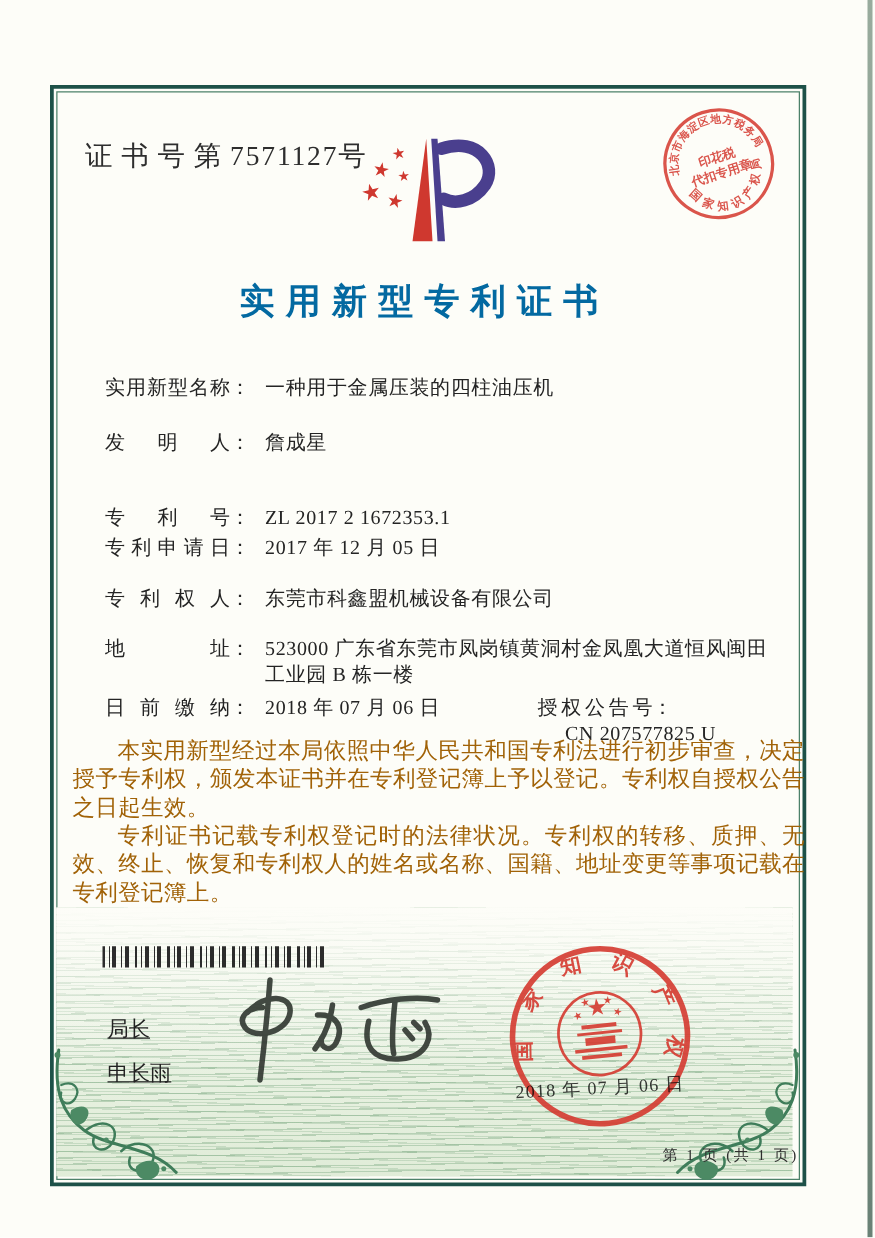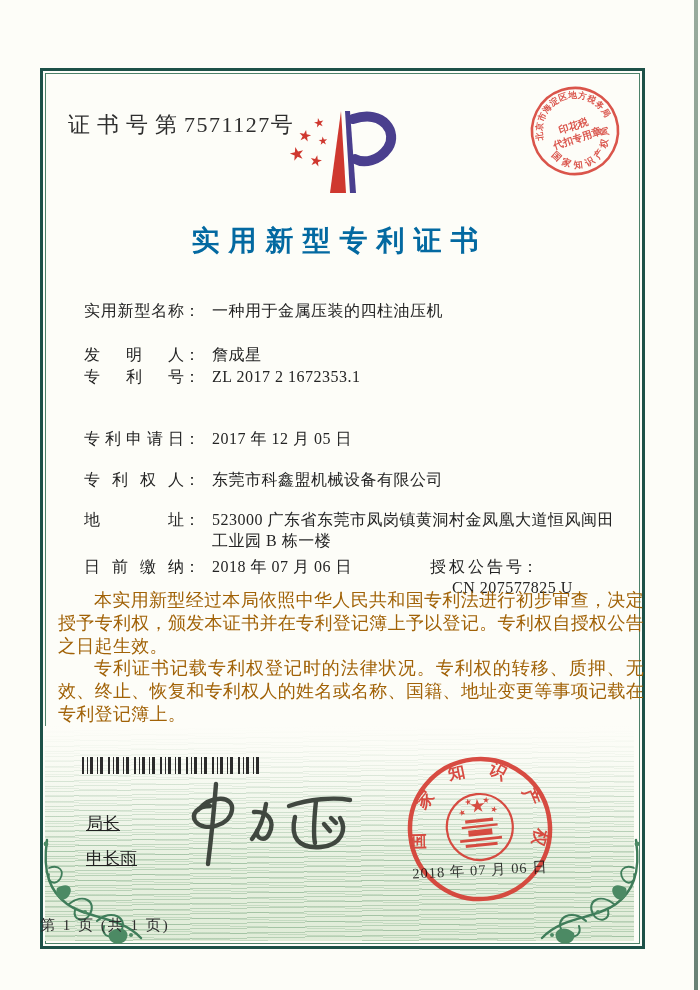--- a/index.html
+++ b/index.html
@@ -59,22 +59,22 @@
 
   .director{position:absolute; left:86px; top:806px; font-size:17px; line-height:35px; color:#222;text-decoration:underline;}
   .signature{position:absolute; left:146px; top:776px; width:215px; height:95px;}
 
   .office-seal{position:absolute; left:404px; top:753px; width:152px; height:152px;
     transform:rotate(-6deg); opacity:.9;}
   .seal-date{position:absolute; left:402px; top:861px; width:156px; text-align:center;
     font-size:14.5px; letter-spacing:1px; color:#3b3b3b; mix-blend-mode:multiply;
     transform:rotate(-3deg);}
 
-  .footer{position:absolute; left:40px; top:916px; width:599px; text-align:left;
-    font-size:15px; letter-spacing:2px; color:#2e2e2e;}
+  .footer{position:absolute; left:40px; top:916px; width:599px; text-align:right;
+    font-size:12px; letter-spacing:2px; color:#2e2e2e;}
 </style>
 </head>
 <body>
 
 <div class="page">
 
   <div class="frame">
     <div class="frame-inner"></div>
   </div>
   <div class="guilloche"></div>
@@ -151,21 +151,21 @@
   <div class="title">实用新型专利证书</div>
 
   <div class="row" style="top:300px">
     <span class="lbl">实用新型名称</span><span class="colon">：</span>
     <span class="val">一种用于金属压装的四柱油压机</span>
   </div>
   <div class="row" style="top:344px">
     <span class="lbl">发明人</span><span class="colon">：</span>
     <span class="val">詹成星</span>
   </div>
-  <div class="row" style="top:366px">
+  <div class="row" style="top:404px">
     <span class="lbl">专利号</span><span class="colon">：</span>
     <span class="val">ZL 2017 2 1672353.1</span>
   </div>
   <div class="row" style="top:428px">
     <span class="lbl">专利申请日</span><span class="colon">：</span>
     <span class="val">2017 年 12 月 05 日</span>
   </div>
   <div class="row" style="top:469px">
     <span class="lbl">专利权人</span><span class="colon">：</span>
     <span class="val">东莞市科鑫盟机械设备有限公司</span>

